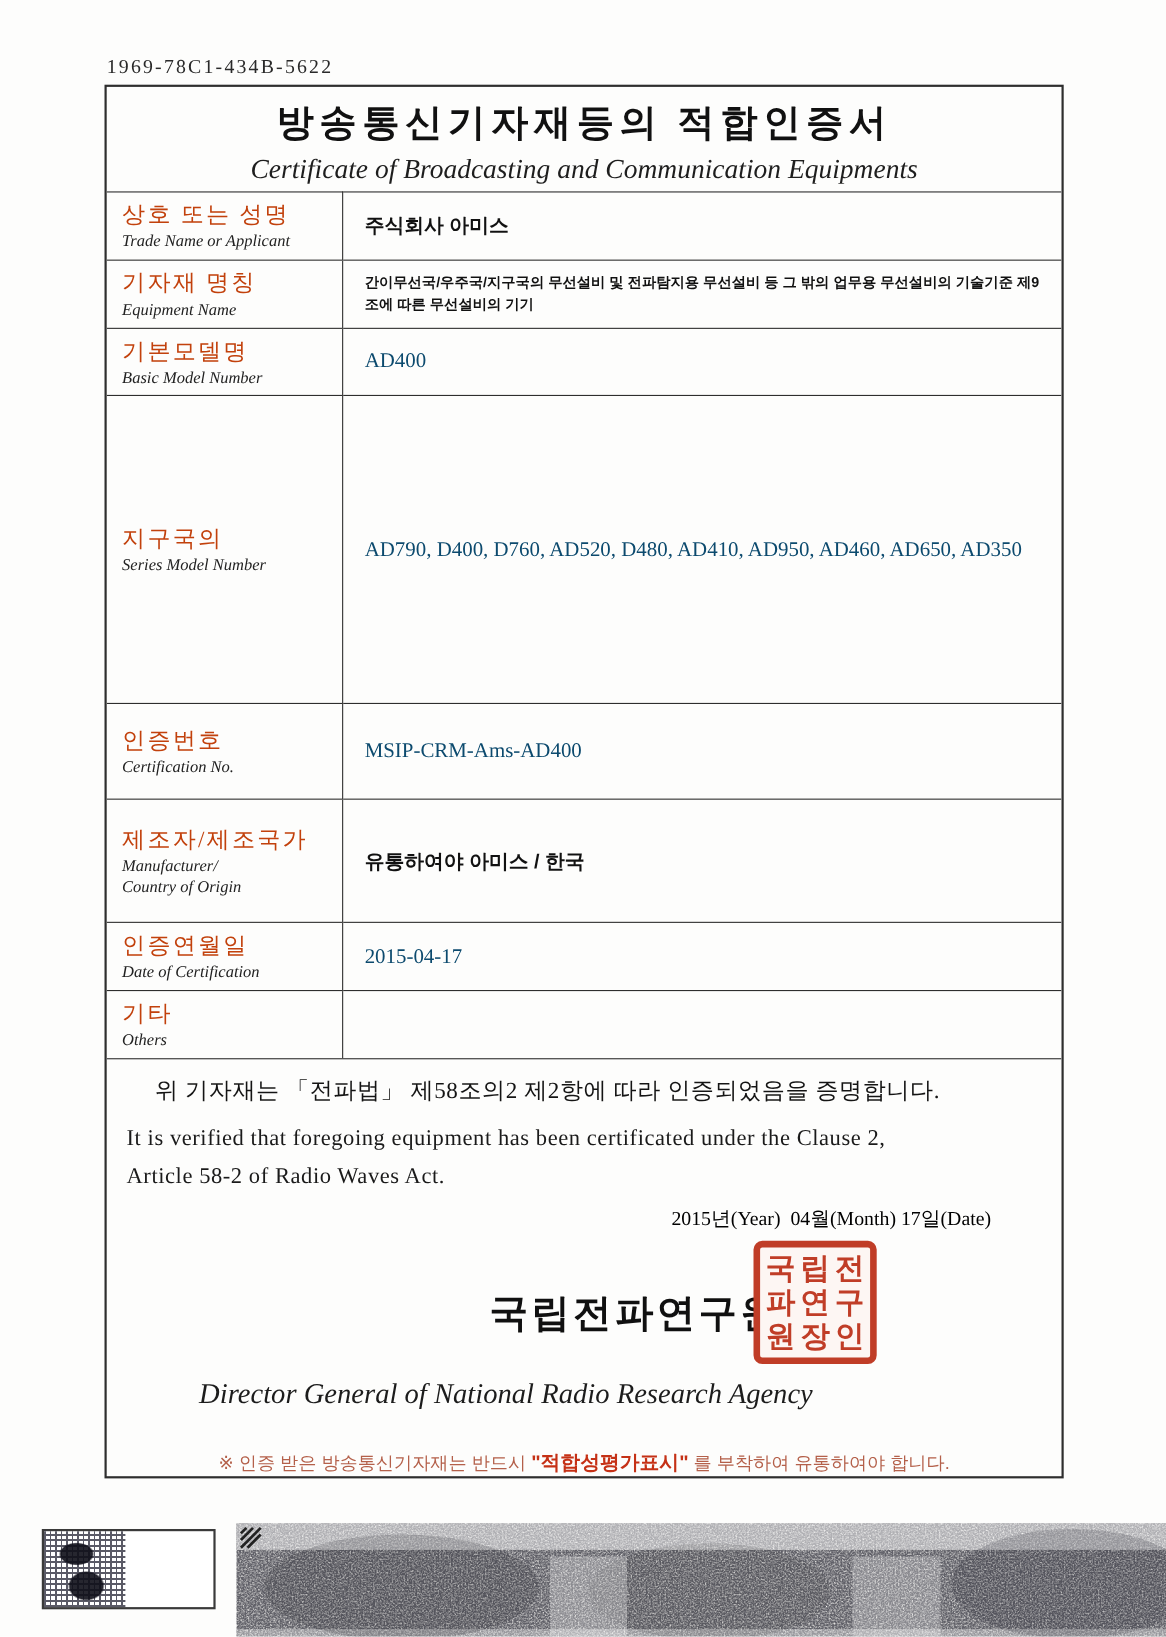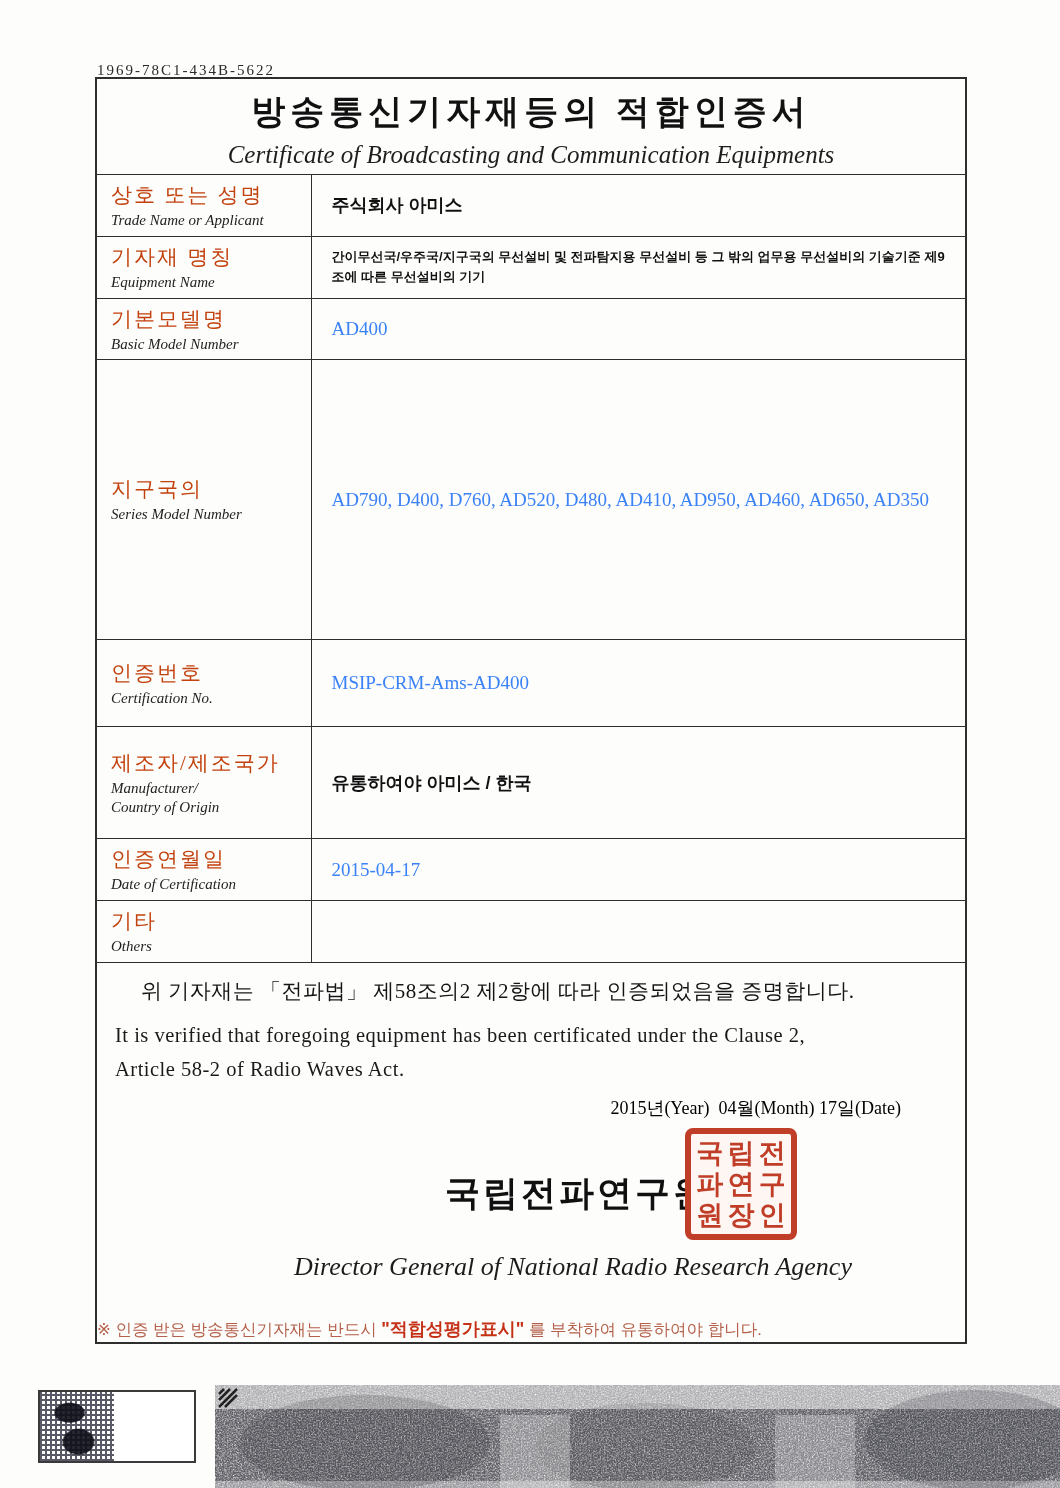--- a/index.html
+++ b/index.html
@@ -8,22 +8,22 @@
     position: relative;
     width: 1060px;
     height: 1488px;
     background: #fdfdfc;
     font-family: "Liberation Serif", "DejaVu Serif", serif;
     color: #1c1c1c;
     overflow: hidden;
   }
   .doc-number {
     position: absolute;
-    left: 97px; top: 62px;
-    font-size: 15px;
+    left: 97px; top: 50px;
+    font-size: 18px;
     letter-spacing: 2px;
     color: #2a2a2a;
   }
   .cert-box {
     position: absolute;
     left: 95px; top: 77px;
     width: 872px; height: 1267px;
     border: 2px solid #2e2e2e;
     background: #fdfdfc;
     overflow: hidden;
@@ -76,21 +76,21 @@
     font-size: 18px;
     color: #111;
   }
   .val-small {
     font-family: "Liberation Sans", "DejaVu Sans", sans-serif;
     font-weight: bold;
     font-size: 13px;
     line-height: 1.55;
     color: #111;
   }
-  .val-plain { font-size: 19px; color: #3b82f6; }
+  .val-plain { font-size: 19px; color: #0c4a6e; }
   .r1 { height: 59px; } .r2 { height: 58px; padding-left: 48px; } .r3 { height: 56px; }
   .r4 { height: 280px; } .r5 { height: 87px; } .r6 { height: 112px; }
   .r7 { height: 55px; } .r8 { height: 55px; }
   .statement-ko {
     border-top: 1.5px solid #2e2e2e;
     margin-top: 0;
     padding: 14px 10px 0 44px;
     font-size: 21px;
     letter-spacing: 0.5px;
     color: #141414;
@@ -134,27 +134,28 @@
   .stamp span {
     font-family: "Liberation Sans", "DejaVu Sans", sans-serif;
     font-size: 27px;
     font-weight: bold;
     color: #c03d27;
     line-height: 1;
   }
   .signer-en {
     margin-top: 8px;
     padding-left: 84px;
-    text-align: center;
+    text-align: left;
     font-size: 26px;
     font-style: italic;
     color: #1c1c1c;
   }
   .notice {
     margin-top: 30px;
+    text-align: center;
     font-family: "Liberation Sans", "DejaVu Sans", sans-serif;
     font-size: 16.5px;
     line-height: 1.9;
     color: #b4604a;
   }
   .notice .hl {
     font-weight: bold;
     font-size: 18px;
     color: #c53116;
   }

